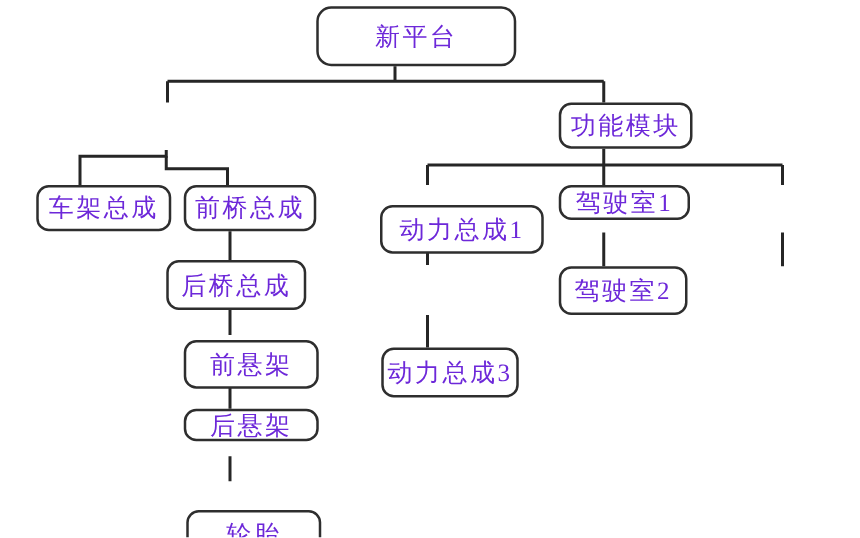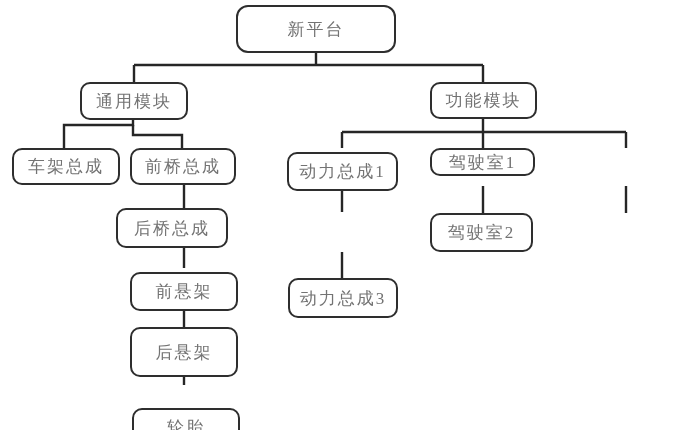--- a/index.html
+++ b/index.html
@@ -29,24 +29,25 @@
   }
   .node {
     position: absolute;
     box-sizing: border-box;
     background: #ffffff;
     border: 2.4px solid #2e2e2e;
     border-radius: 10px;
     display: flex;
     align-items: center;
     justify-content: center;
-    font-size: 17px;
+    font-size: 20px;
     letter-spacing: 2px;
-    color: #737373;
+    color: #6d28d9;
     white-space: nowrap;
+    margin-left: 17px;
   }
   .node.root { border-radius: 12px; }
 </style>
 </head>
 <body>
 
 <div class="canvas">
 
   <svg class="edges-layer" width="688" height="430" viewBox="0 0 688 430" xmlns="http://www.w3.org/2000/svg">
 
@@ -63,28 +64,27 @@
     <path d="M483 119 V132 M342 132 H626 M342 132 V148 M483 132 V148 M626 132 V148"></path>
 
     <path d="M342 187 V212"></path>
     <path d="M342 252 V278"></path>
     <path d="M483 186 V213"></path>
     <path d="M626 186 V213"></path>
   </svg>
 
   <div class="node root" style="left:236px; top:5px;  width:160px; height:48px">新平台</div>
 
-  <div class="node" style="left:80px;  top:82px;  width:108px; height:38px">通用模块</div>
   <div class="node" style="left:430px; top:82px;  width:107px; height:37px">功能模块</div>
 
   <div class="node" style="left:12px;  top:148px; width:108px; height:37px">车架总成</div>
   <div class="node" style="left:130px; top:148px; width:106px; height:37px">前桥总成</div>
   <div class="node" style="left:116px; top:208px; width:112px; height:40px">后桥总成</div>
   <div class="node" style="left:130px; top:272px; width:108px; height:39px">前悬架</div>
-  <div class="node" style="left:130px; top:327px; width:108px; height:50px">后悬架</div>
+  <div class="node" style="left:130px; top:327px; width:108px; height:26px">后悬架</div>
   <div class="node" style="left:132px; top:408px; width:108px; height:38px">轮胎</div>
 
-  <div class="node" style="left:287px; top:152px; width:111px; height:39px">动力总成1</div>
+  <div class="node" style="left:287px; top:164px; width:131px; height:39px">动力总成1</div>
   <div class="node" style="left:430px; top:148px; width:105px; height:28px">驾驶室1</div>
   <div class="node" style="left:288px; top:278px; width:110px; height:40px">动力总成3</div>
   <div class="node" style="left:430px; top:213px; width:103px; height:39px">驾驶室2</div>
 
 </div>
 
 </body></html>

